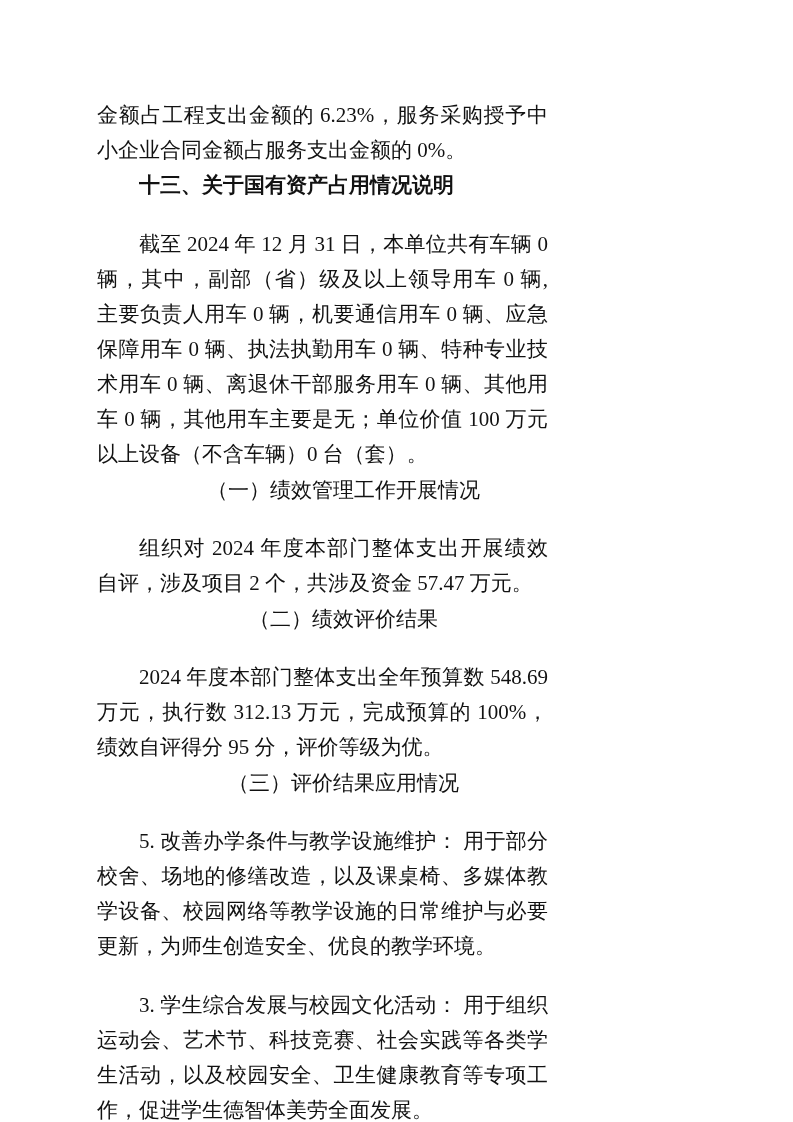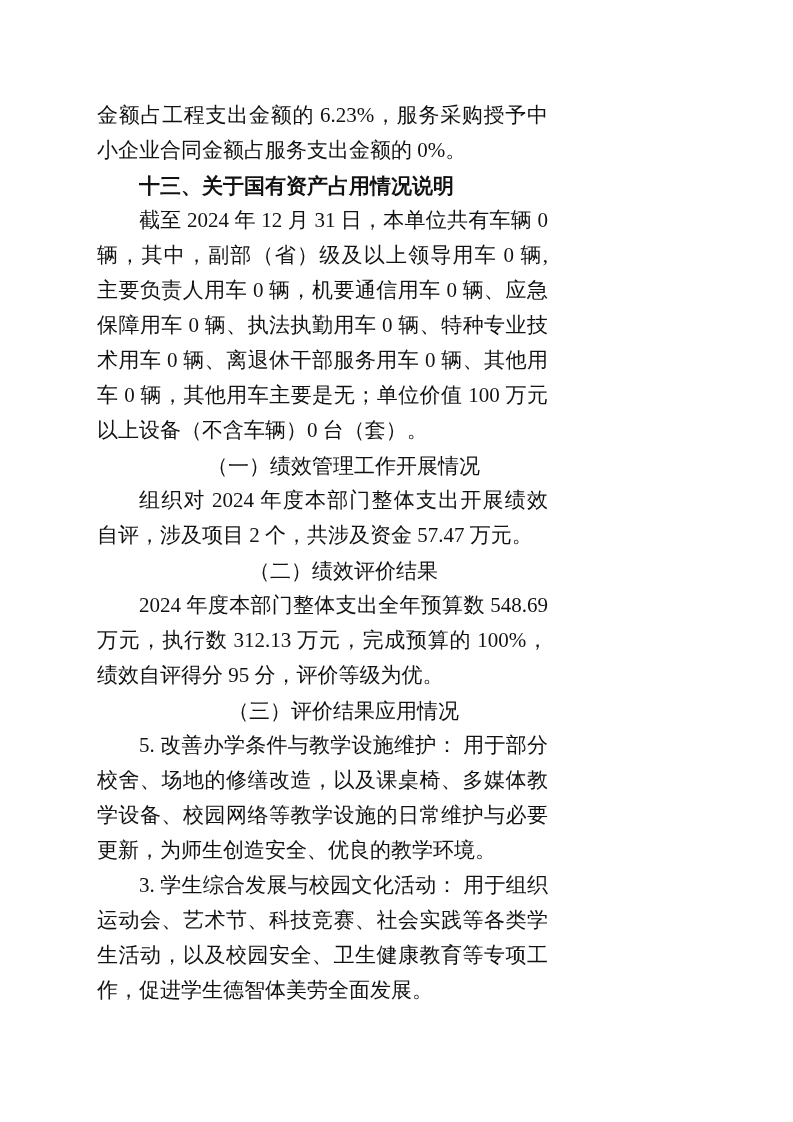--- a/index.html
+++ b/index.html
@@ -20,23 +20,24 @@
     margin: 0;
     padding: 0;
     font-family: "Liberation Serif", "DejaVu Serif", serif;
     font-size: 21px;
     line-height: 35px;
     color: #121212;
     text-align: justify;
   }
   .doc p.indent {
     text-indent: 42px;
+    margin-top: 24px;
   }
   .doc p.h1 {
-    font-family: Liberation Sans, sans-serif;
+    font-family: Liberation Serif, serif;
     font-weight: 700;
     text-indent: 42px;
     text-align: left;
   }
   .doc p.h2 {
     font-family: "Liberation Sans", "DejaVu Sans", sans-serif;
     font-weight: 500;
     text-indent: 42px;
     text-align: center;
   }

